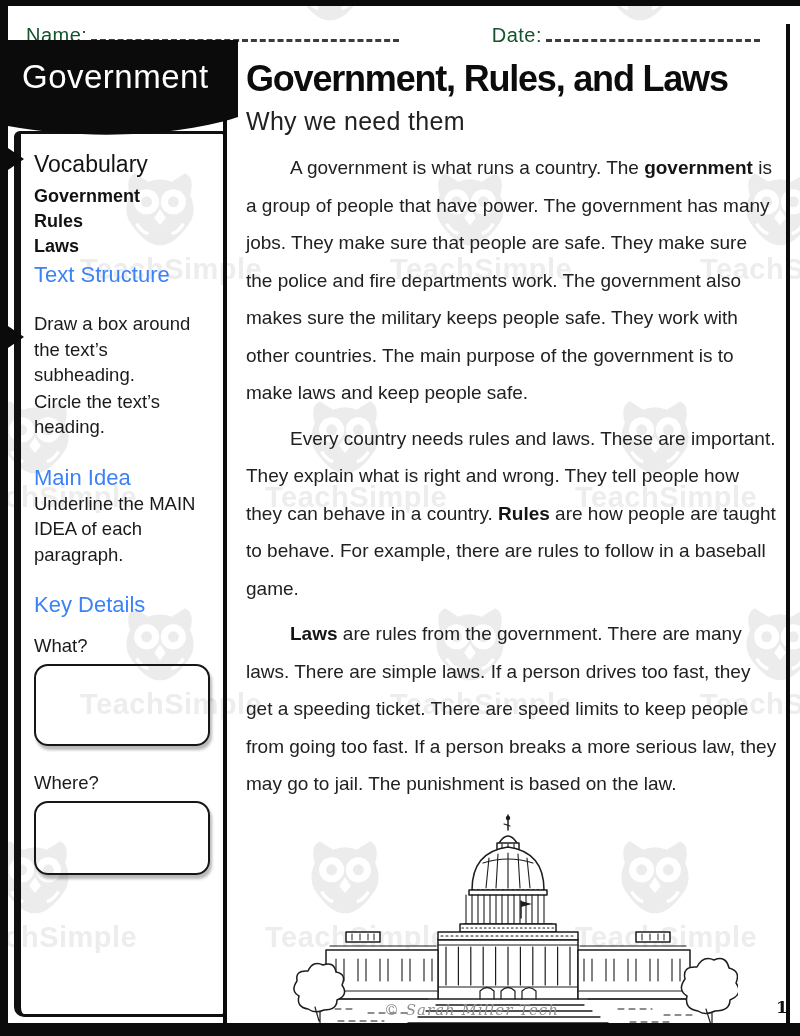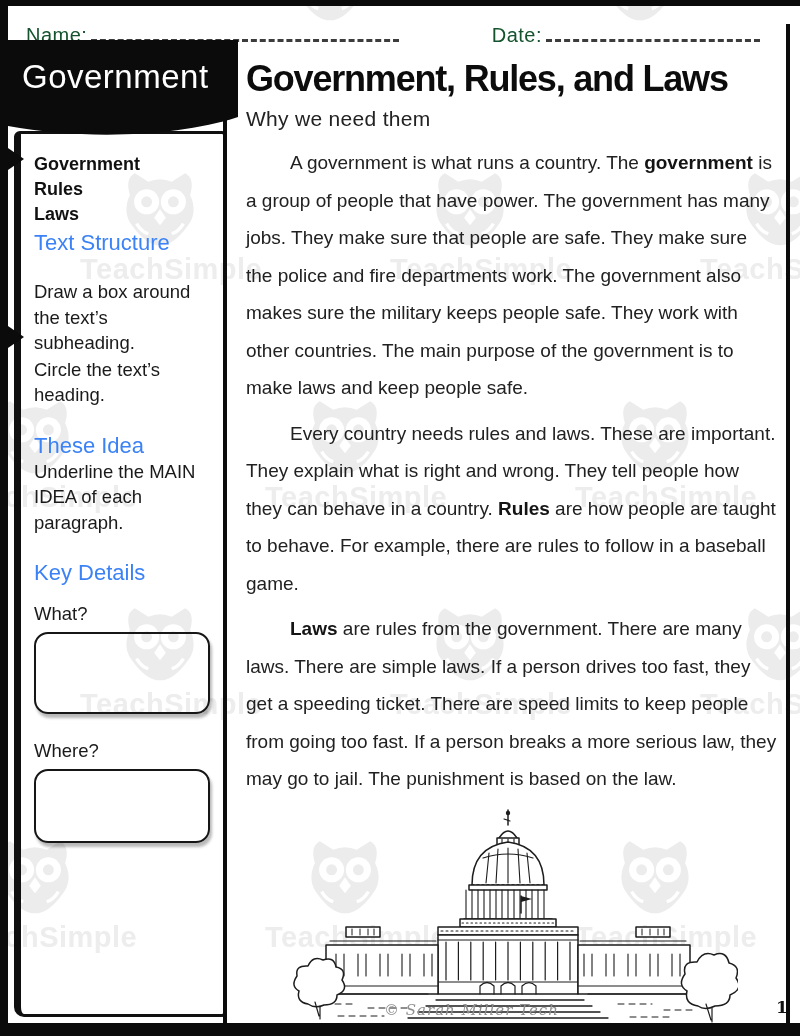--- a/index.html
+++ b/index.html
@@ -48,21 +48,21 @@
   .prompt{font-size:18.5px;color:#1a1a1a;line-height:25px;margin-top:16px;}
   .prompt.where{margin-top:24px;}
   
   .arrow{position:absolute;left:5px;width:0;height:0;z-index:4;
     border-top:13px solid transparent;border-bottom:13px solid transparent;border-left:19px solid #0b0b0b;}
   .arrow.voc{top:146px;}
   .arrow.rs{top:324px;}
   
   .main{position:absolute;left:246px;top:34px;width:532px;z-index:2;}
   .title{font-size:36px;font-weight:800;letter-spacing:-1.2px;color:#0c0c0c;margin:24px 0 0 0;white-space:nowrap;line-height:42px;}
-  .subtitle{font-size:21px;color:#222;margin-top:7px;letter-spacing:.3px;}
+  .subtitle{font-size:25px;color:#222;margin-top:7px;letter-spacing:.3px;}
   .passage{margin-top:13px;}
   .passage p{font-size:19px;line-height:37.5px;color:#212121;margin:0;text-indent:44px;}
   .passage p + p{margin-top:8px;}
   .passage .b{font-weight:bold;color:#141414;}
   .capitol-wrap{margin-top:10px;margin-left:32px;}
   
   .credit{position:absolute;left:384px;top:1001px;font-family:"DejaVu Serif",serif;font-style:italic;
     font-size:15px;color:#8f8f8f;letter-spacing:1px;z-index:2;}
   .page-num{position:absolute;left:776px;top:997px;font-family:"DejaVu Serif",serif;font-weight:bold;
     font-size:17px;color:#111;z-index:6;}
@@ -192,31 +192,32 @@
     <span>Government</span>
   </div>
   <svg class="swoosh" width="230" height="26" viewBox="0 0 230 26">
     <path d="M0,0 H230 V4 C168,24 76,27 0,13 Z" fill="#0b0b0b"></path>
   </svg>
 
   <div class="arrow voc"></div>
   <div class="arrow rs"></div>
 
   <aside class="sidebar">
+    <h2 class="sb-h2">Vocabulary</h2>
     <div class="vocab-list">
       <div>Government</div>
       <div>Rules</div>
       <div>Laws</div>
     </div>
 
     <h3 class="sb-h3">Text Structure</h3>
     <p class="sb-p gap">Draw a box around the text’s subheading.</p>
     <p class="sb-p">Circle the text’s heading.</p>
 
-    <h3 class="sb-h3 gap">These Idea</h3>
+    <h3 class="sb-h3 gap">Main Idea</h3>
     <p class="sb-p">Underline the MAIN IDEA of each paragraph.</p>
 
     <h3 class="sb-h3 gap">Key Details</h3>
     <div class="prompt">What?</div>
     <div class="answer-box"></div>
     <div class="prompt where">Where?</div>
     <div class="answer-box where"></div>
   </aside>
 
   <main class="main">

